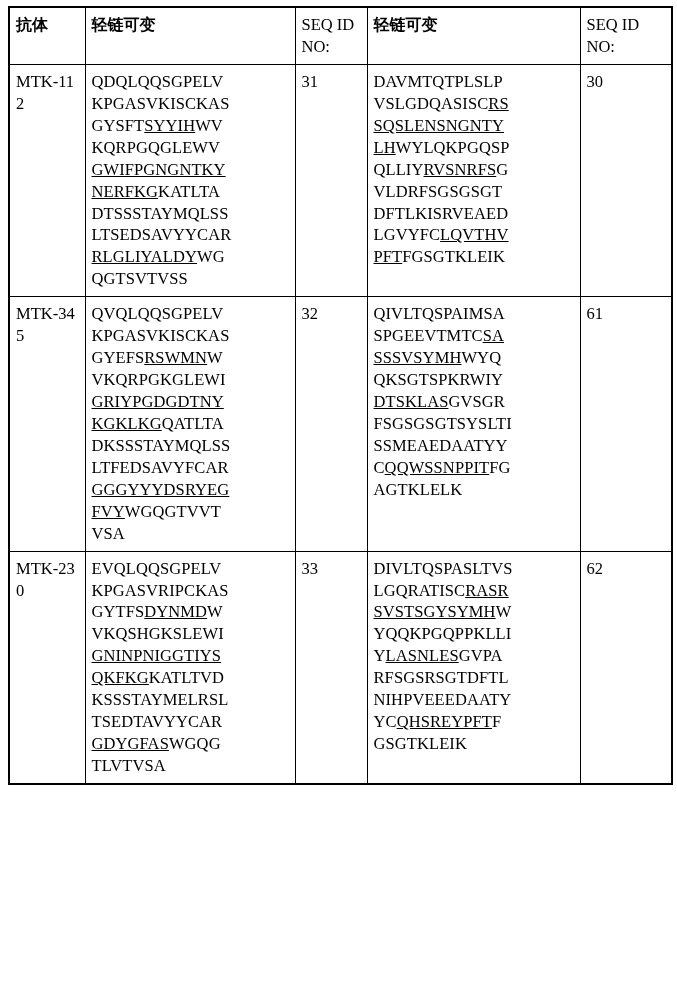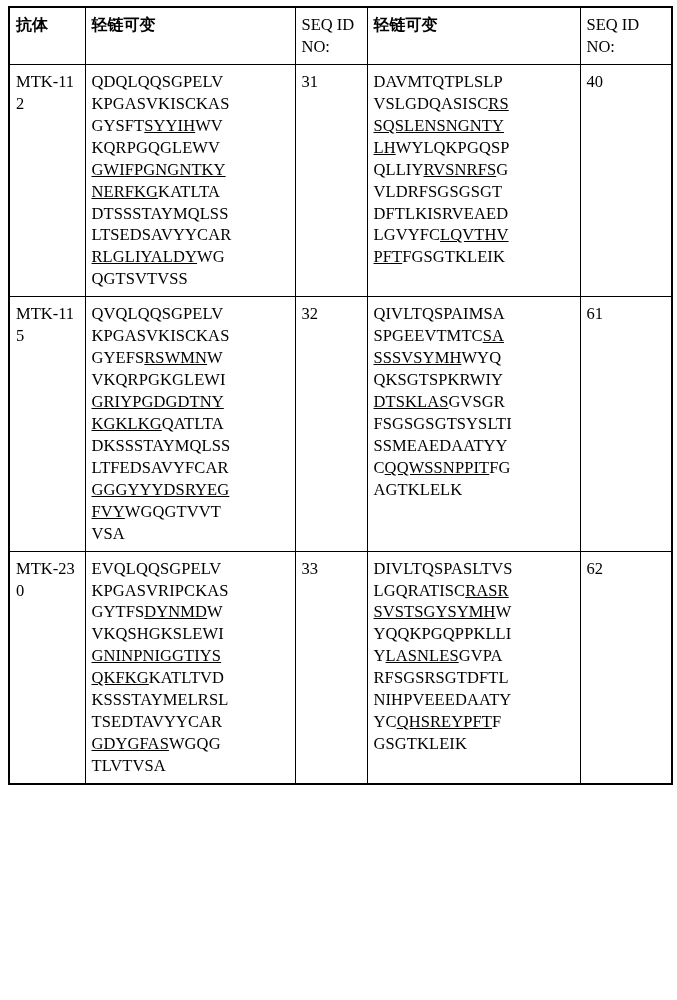--- a/index.html
+++ b/index.html
@@ -95,24 +95,24 @@
         <td class="cjk">轻链可变</td>
         <td>SEQ ID NO:</td>
       </tr>
     </thead>
     <tbody>
       <tr>
         <td class="ab-id">MTK-112</td>
         <td class="seq"><span class="seq-line"><span>QDQLQQSGPELV</span></span><span class="seq-line"><span>KPGASVKISCKAS</span></span><span class="seq-line"><span>GYSFT</span><span class="u">SYYIH</span><span>WV</span></span><span class="seq-line"><span>KQRPGQGLEWV</span></span><span class="seq-line"><span class="u">GWIFPGNGNTKY</span></span><span class="seq-line"><span class="u">NERFKG</span><span>KATLTA</span></span><span class="seq-line"><span>DTSSSTAYMQLSS</span></span><span class="seq-line"><span>LTSEDSAVYYCAR</span></span><span class="seq-line"><span class="u">RLGLIYALDY</span><span>WG</span></span><span class="seq-line"><span>QGTSVTVSS</span></span></td>
         <td class="num">31</td>
         <td class="seq"><span class="seq-line"><span>DAVMTQTPLSLP</span></span><span class="seq-line"><span>VSLGDQASISC</span><span class="u">RS</span></span><span class="seq-line"><span class="u">SQSLENSNGNTY</span></span><span class="seq-line"><span class="u">LH</span><span>WYLQKPGQSP</span></span><span class="seq-line"><span>QLLIY</span><span class="u">RVSNRFS</span><span>G</span></span><span class="seq-line"><span>VLDRFSGSGSGT</span></span><span class="seq-line"><span>DFTLKISRVEAED</span></span><span class="seq-line"><span>LGVYFC</span><span class="u">LQVTHV</span></span><span class="seq-line"><span class="u">PFT</span><span>FGSGTKLEIK</span></span></td>
-        <td class="num">40</td>
+        <td class="num">30</td>
       </tr>
       <tr>
-        <td class="ab-id">MTK-115</td>
+        <td class="ab-id">MTK-345</td>
         <td class="seq"><span class="seq-line"><span>QVQLQQSGPELV</span></span><span class="seq-line"><span>KPGASVKISCKAS</span></span><span class="seq-line"><span>GYEFS</span><span class="u">RSWMN</span><span>W</span></span><span class="seq-line"><span>VKQRPGKGLEWI</span></span><span class="seq-line"><span class="u">GRIYPGDGDTNY</span></span><span class="seq-line"><span class="u">KGKLKG</span><span>QATLTA</span></span><span class="seq-line"><span>DKSSSTAYMQLSS</span></span><span class="seq-line"><span>LTFEDSAVYFCAR</span></span><span class="seq-line"><span class="u">GGGYYYDSRYEG</span></span><span class="seq-line"><span class="u">FVY</span><span>WGQGTVVT</span></span><span class="seq-line"><span>VSA</span></span></td>
         <td class="num">32</td>
         <td class="seq"><span class="seq-line"><span>QIVLTQSPAIMSA</span></span><span class="seq-line"><span>SPGEEVTMTC</span><span class="u">SA</span></span><span class="seq-line"><span class="u">SSSVSYMH</span><span>WYQ</span></span><span class="seq-line"><span>QKSGTSPKRWIY</span></span><span class="seq-line"><span class="u">DTSKLAS</span><span>GVSGR</span></span><span class="seq-line"><span>FSGSGSGTSYSLTI</span></span><span class="seq-line"><span>SSMEAEDAATYY</span></span><span class="seq-line"><span>C</span><span class="u">QQWSSNPPIT</span><span>FG</span></span><span class="seq-line"><span>AGTKLELK</span></span></td>
         <td class="num">61</td>
       </tr>
       <tr>
         <td class="ab-id">MTK-230</td>
         <td class="seq"><span class="seq-line"><span>EVQLQQSGPELV</span></span><span class="seq-line"><span>KPGASVRIPCKAS</span></span><span class="seq-line"><span>GYTFS</span><span class="u">DYNMD</span><span>W</span></span><span class="seq-line"><span>VKQSHGKSLEWI</span></span><span class="seq-line"><span class="u">GNINPNIGGTIYS</span></span><span class="seq-line"><span class="u">QKFKG</span><span>KATLTVD</span></span><span class="seq-line"><span>KSSSTAYMELRSL</span></span><span class="seq-line"><span>TSEDTAVYYCAR</span></span><span class="seq-line"><span class="u">GDYGFAS</span><span>WGQG</span></span><span class="seq-line"><span>TLVTVSA</span></span></td>
         <td class="num">33</td>
         <td class="seq"><span class="seq-line"><span>DIVLTQSPASLTVS</span></span><span class="seq-line"><span>LGQRATISC</span><span class="u">RASR</span></span><span class="seq-line"><span class="u">SVSTSGYSYMH</span><span>W</span></span><span class="seq-line"><span>YQQKPGQPPKLLI</span></span><span class="seq-line"><span>Y</span><span class="u">LASNLES</span><span>GVPA</span></span><span class="seq-line"><span>RFSGSRSGTDFTL</span></span><span class="seq-line"><span>NIHPVEEEDAATY</span></span><span class="seq-line"><span>YC</span><span class="u">QHSREYPFT</span><span>F</span></span><span class="seq-line"><span>GSGTKLEIK</span></span></td>

